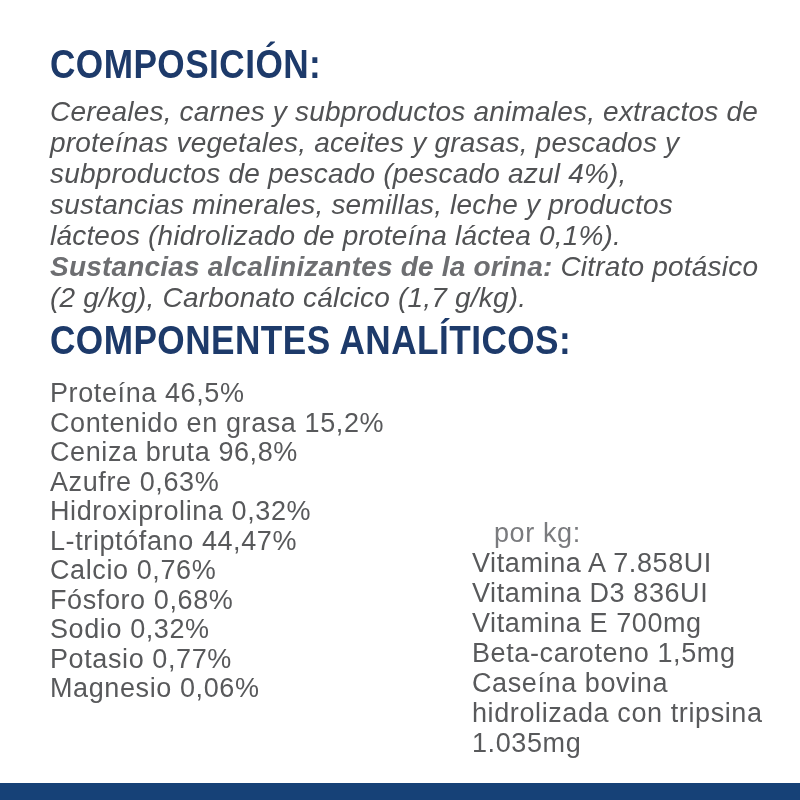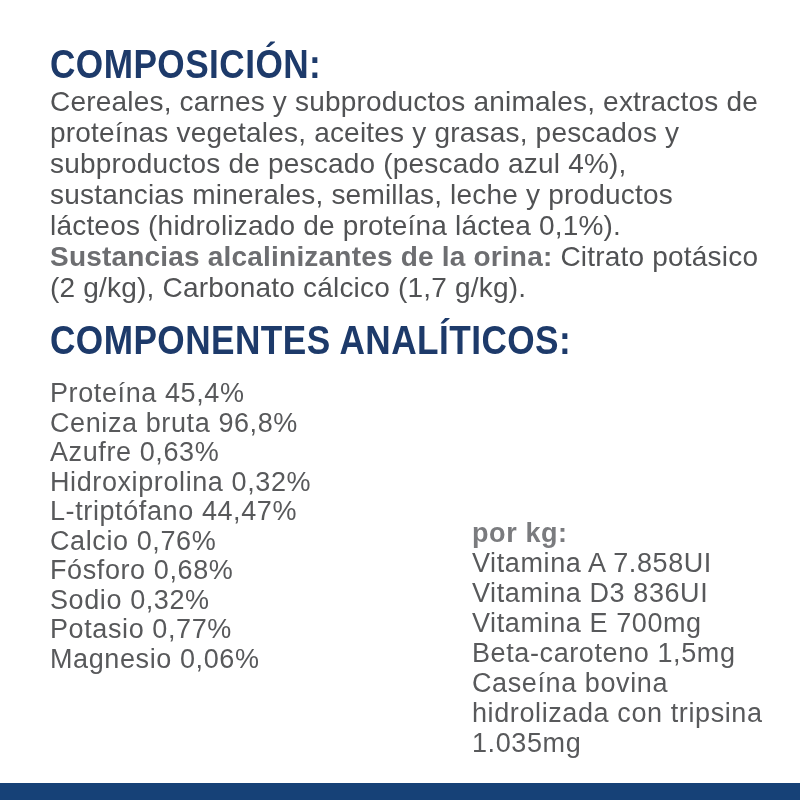--- a/index.html
+++ b/index.html
@@ -34,26 +34,27 @@
     letter-spacing: 0.5px;
     transform: scaleX(0.88);
     transform-origin: left center;
     white-space: nowrap;
   }
   .heading-composicion { top: 44px; }
   .heading-analiticos { top: 320px; }
   .composition-text {
     position: absolute;
     left: 50px;
-    top: 86px;
+    top: 96px;
     width: 718px;
     font-size: 28px;
     line-height: 31px;
     color: var(--body-gray);
     letter-spacing: 0.2px;
+    font-style: italic;
   }
   .alkalizing-label {
     font-weight: bold;
     color: var(--bold-gray);
   }
   .analytical-list {
     position: absolute;
     left: 50px;
     top: 379px;
     width: 420px;
@@ -66,22 +67,23 @@
     position: absolute;
     left: 472px;
     top: 518px;
     width: 300px;
     font-size: 27px;
     line-height: 30px;
     color: var(--list-gray);
     letter-spacing: 0.6px;
   }
   .per-kg-label {
-    font-weight: bold;
+    font-weight: normal;
     color: var(--perkg-gray);
+    margin-left: 22px;
   }
   .footer-bar {
     position: absolute;
     left: 0;
     top: 783px;
     width: 800px;
     height: 17px;
     background: var(--bar);
   }
 </style>
@@ -90,21 +92,22 @@
 
 <div class="page">
 
   <h1 class="heading heading-composicion">COMPOSICIÓN:</h1>
 
   <p class="composition-text"><span>Cereales, carnes y subproductos animales, extractos de proteínas vegetales, aceites y grasas, pescados y subproductos de pescado (pescado azul 4%), sustancias minerales, semillas, leche y productos lácteos (hidrolizado de proteína láctea 0,1%). </span><span class="alkalizing-label">Sustancias alcalinizantes de la orina:</span><span> Citrato potásico (2 g/kg), Carbonato cálcico (1,7 g/kg).</span></p>
 
   <h1 class="heading heading-analiticos">COMPONENTES ANALÍTICOS:</h1>
 
   <div class="analytical-list">
-      <div>Proteína 45,4%</div>
+      <div>Proteína 46,5%</div>
+      <div>Contenido en grasa 15,2%</div>
       <div>Ceniza bruta 96,8%</div>
       <div>Azufre 0,63%</div>
       <div>Hidroxiprolina 0,32%</div>
       <div>L-triptófano 44,47%</div>
       <div>Calcio 0,76%</div>
       <div>Fósforo 0,68%</div>
       <div>Sodio 0,32%</div>
       <div>Potasio 0,77%</div>
       <div>Magnesio 0,06%</div>
     </div>

